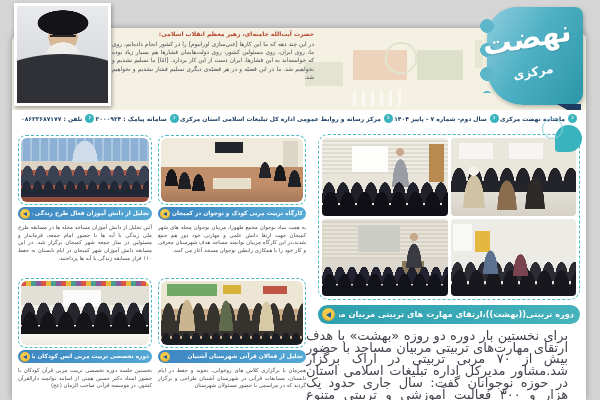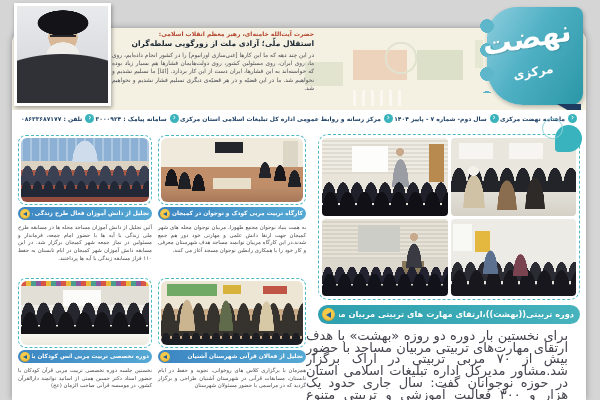--- a/index.html
+++ b/index.html
@@ -257,21 +257,20 @@
 <div class="page">
 
   <div class="header-band">
     <div class="skyline"></div>
   </div>
   <div class="leader-frame">
     <div class="portrait"></div>
   </div>
   <div class="quote">
     <div class="attr">حضرت آیت‌الله خامنه‌ای، رهبر معظم انقلاب اسلامی:</div>
-    <div class="qtitle">استقلال ملّی؛ آزادی ملت از زورگویی سلطه‌گران</div>
     <div class="qbody">در این چند دهه که ما این کارها [غنی‌سازی اورانیوم] را در کشور انجام داده‌ایم، روی ما، روی ایران، روی مسئولین کشور، روی دولت‌هایمان فشارها هم بسیار زیاد بوده که خواسته‌اند به این فشارها، ایران دست از این کار بردارد. [امّا] ما تسلیم نشدیم و نخواهیم شد. ما در این قضیّه و در هر قضیّه‌ی دیگری تسلیم فشار نشدیم و نخواهیم شد.</div>
   </div>
   <div class="logo">
     <span class="t1">نهضت</span>
     <span class="t2">مرکزی</span>
   </div>
 
   <div class="infobar">
     <div class="ib-item">
       <span class="chip">‹</span>

